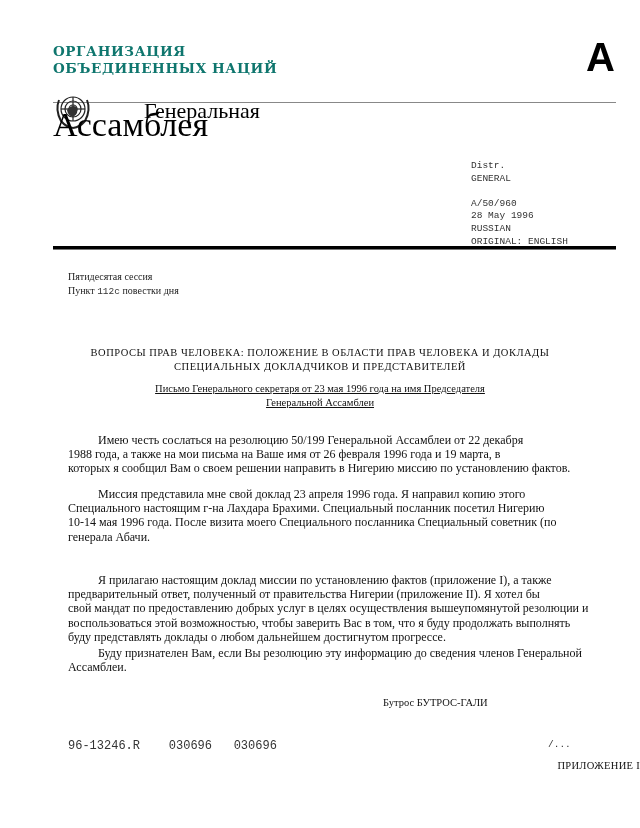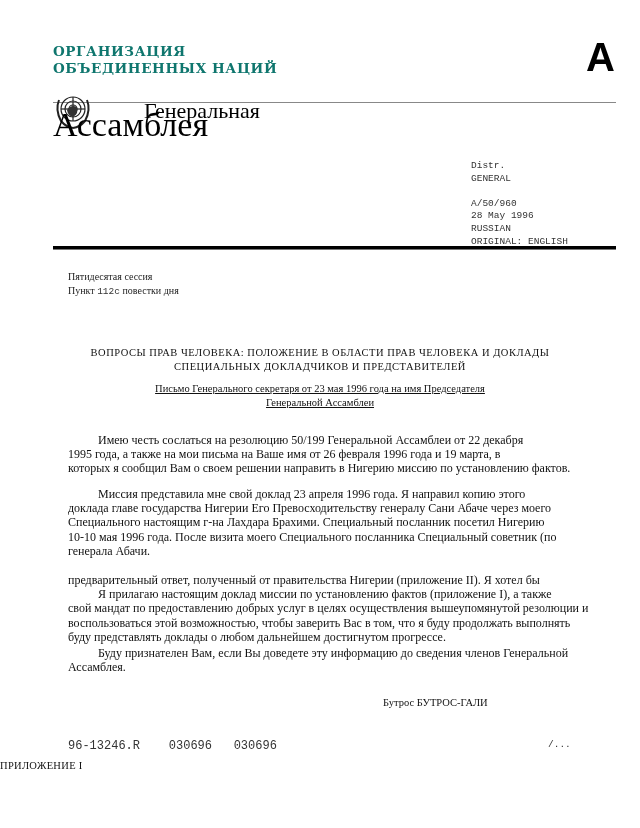--- a/index.html
+++ b/index.html
@@ -46,21 +46,21 @@
     .para .line { display: block; white-space: nowrap; }
     .para .indent { padding-left: 30px; }
     .mono { font-family: "Liberation Mono", monospace; font-size: 9.5px; color: #333; }
     .signature { left: 383px; top: 697px; font-size: 10.5px; color: #111; }
     .footer-left {
       left: 68px; top: 739px; font-family: Liberation Mono, monospace; font-size: 12px; color: #333; white-space: pre;
     }
     .footer-right {
       left: 548px; top: 739px; font-family: "Liberation Mono", monospace; font-size: 9.5px; color: #333;
     }
-    .annex { left: 0; width: 640px; top: 760px; text-align: left; font-size: 10.5px; color: #111; letter-spacing: 0.3px; }
+    .annex { left: 0; width: 640px; top: 760px; text-align: right; font-size: 10.5px; color: #111; letter-spacing: 0.3px; }
   </style>
 </head>
 <body>
 
 <div class="abs org">
   <div>ОРГАНИЗАЦИЯ</div>
   <div>ОБЪЕДИНЕННЫХ НАЦИЙ</div>
 </div>
 <div class="abs big-a">A</div>
 <div class="abs rule-thin"></div>
@@ -104,43 +104,42 @@
   <div>СПЕЦИАЛЬНЫХ ДОКЛАДЧИКОВ И ПРЕДСТАВИТЕЛЕЙ</div>
 </div>
 
 <div class="abs subtitle">
   <div><span>Письмо Генерального секретаря от 23 мая 1996 года на имя Председателя</span></div>
   <div><span>Генеральной Ассамблеи</span></div>
 </div>
 
 <div class="abs para" style="top:433px">
   <span class="line indent">Имею честь сослаться на резолюцию 50/199 Генеральной Ассамблеи от 22 декабря</span>
-  <span class="line">1995 года, а также на мои письма на Ваше имя от 26 февраля 1996 года и 19 марта, в</span>
+  <span class="line">1988 года, а также на мои письма на Ваше имя от 26 февраля 1996 года и 19 марта, в</span>
   <span class="line">которых я сообщил Вам о своем решении направить в Нигерию миссию по установлению фактов.</span>
 </div>
 
 <div class="abs para" style="top:487px">
   <span class="line indent">Миссия представила мне свой доклад 23 апреля 1996 года. Я направил копию этого</span>
-  <span class="line">доклада главе государства Нигерии Его Превосходительству генералу Сани Абаче через моего</span>
   <span class="line">Специального настоящим г-на Лахдара Брахими. Специальный посланник посетил Нигерию</span>
-  <span class="line">10-10 мая 1996 года. После визита моего Специального посланника Специальный советник (по</span>
+  <span class="line">10-14 мая 1996 года. После визита моего Специального посланника Специальный советник (по</span>
   <span class="line">генерала Абачи.</span>
 </div>
 
 <div class="abs para" style="top:573px">
+  <span class="line indent">Я прилагаю настоящим доклад миссии по установлению фактов (приложение I), а также</span>
   <span class="line">предварительный ответ, полученный от правительства Нигерии (приложение II). Я хотел бы</span>
-  <span class="line indent">Я прилагаю настоящим доклад миссии по установлению фактов (приложение I), а также</span>
   <span class="line">свой мандат по предоставлению добрых услуг в целях осуществления вышеупомянутой резолюции и</span>
   <span class="line">воспользоваться этой возможностью, чтобы заверить Вас в том, что я буду продолжать выполнять</span>
   <span class="line">буду представлять доклады о любом дальнейшем достигнутом прогрессе.</span>
 </div>
 
 <div class="abs para" style="top:646px">
-  <span class="line indent">Буду признателен Вам, если Вы доведете эту информацию до сведения членов Генеральной</span>
-  <span class="line">Ассамблея.</span>
+  <span class="line indent">Буду признателен Вам, если Вы резолюцию эту информацию до сведения членов Генеральной</span>
+  <span class="line">Ассамблеи.</span>
 </div>
 
 <div class="abs signature">Бутрос БУТРОС-ГАЛИ</div>
 
 <div class="abs footer-left">96-13246.R    030696   030696</div>
 <div class="abs footer-right">/...</div>
 
 <div class="abs annex">ПРИЛОЖЕНИЕ I</div>
 
 </body></html>

